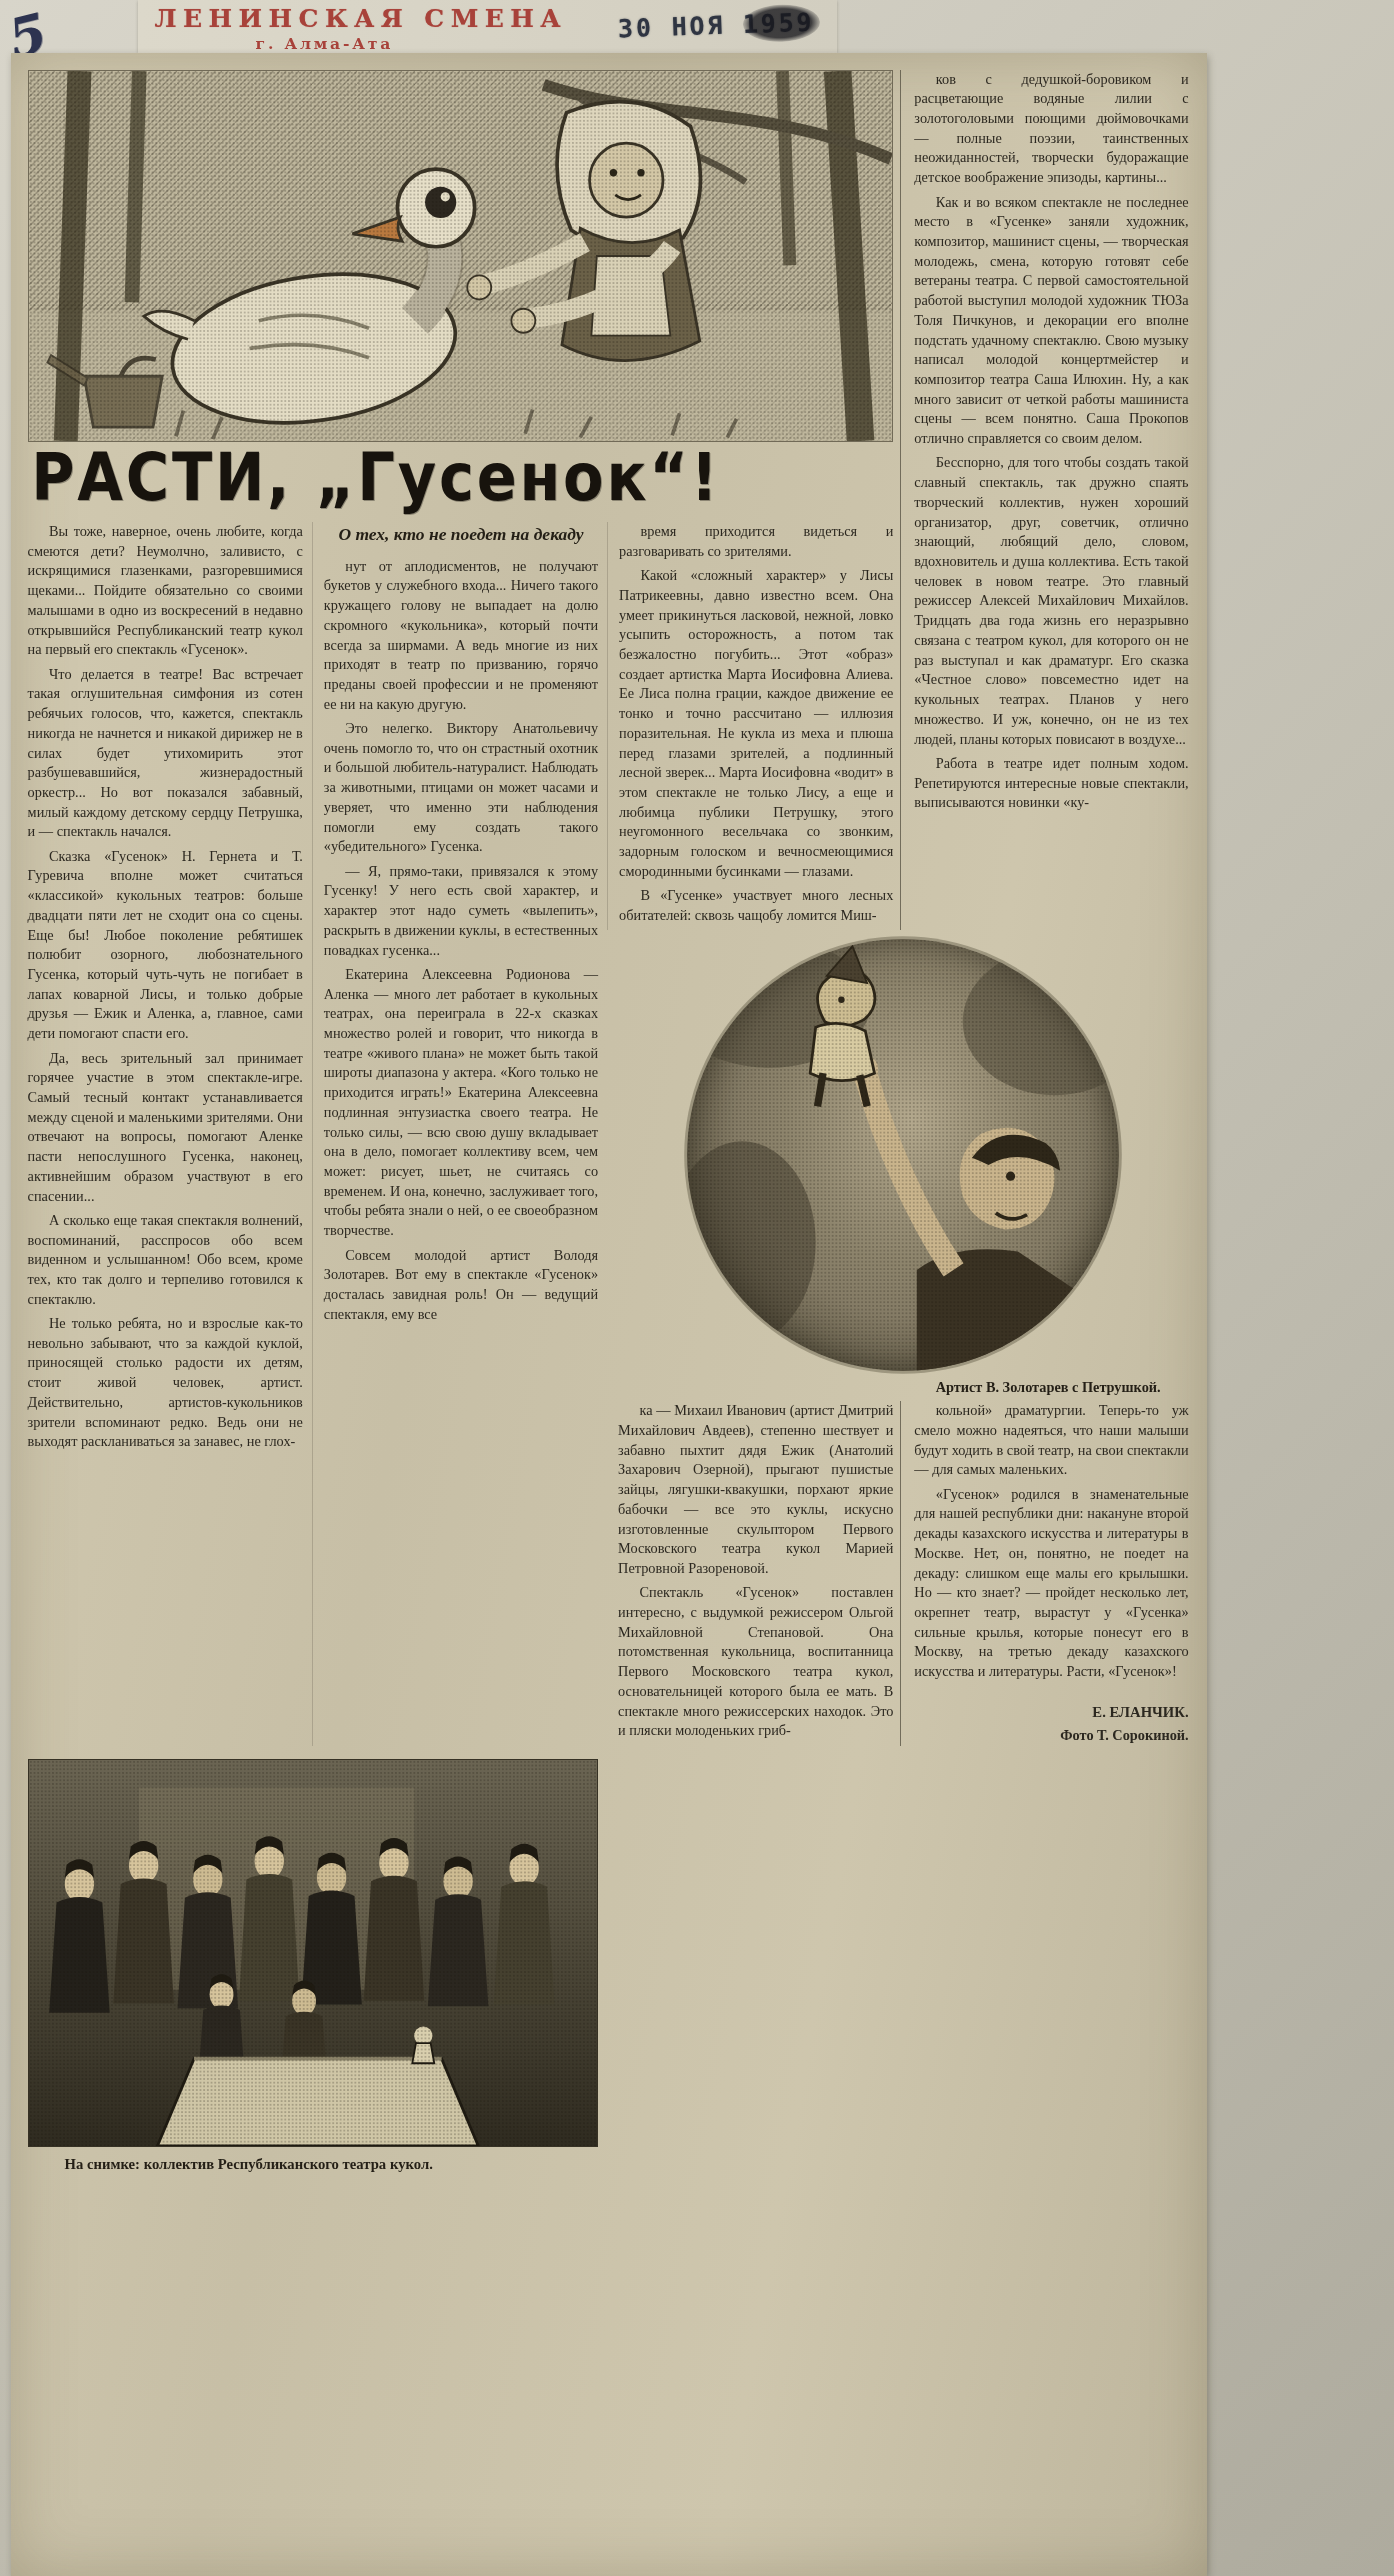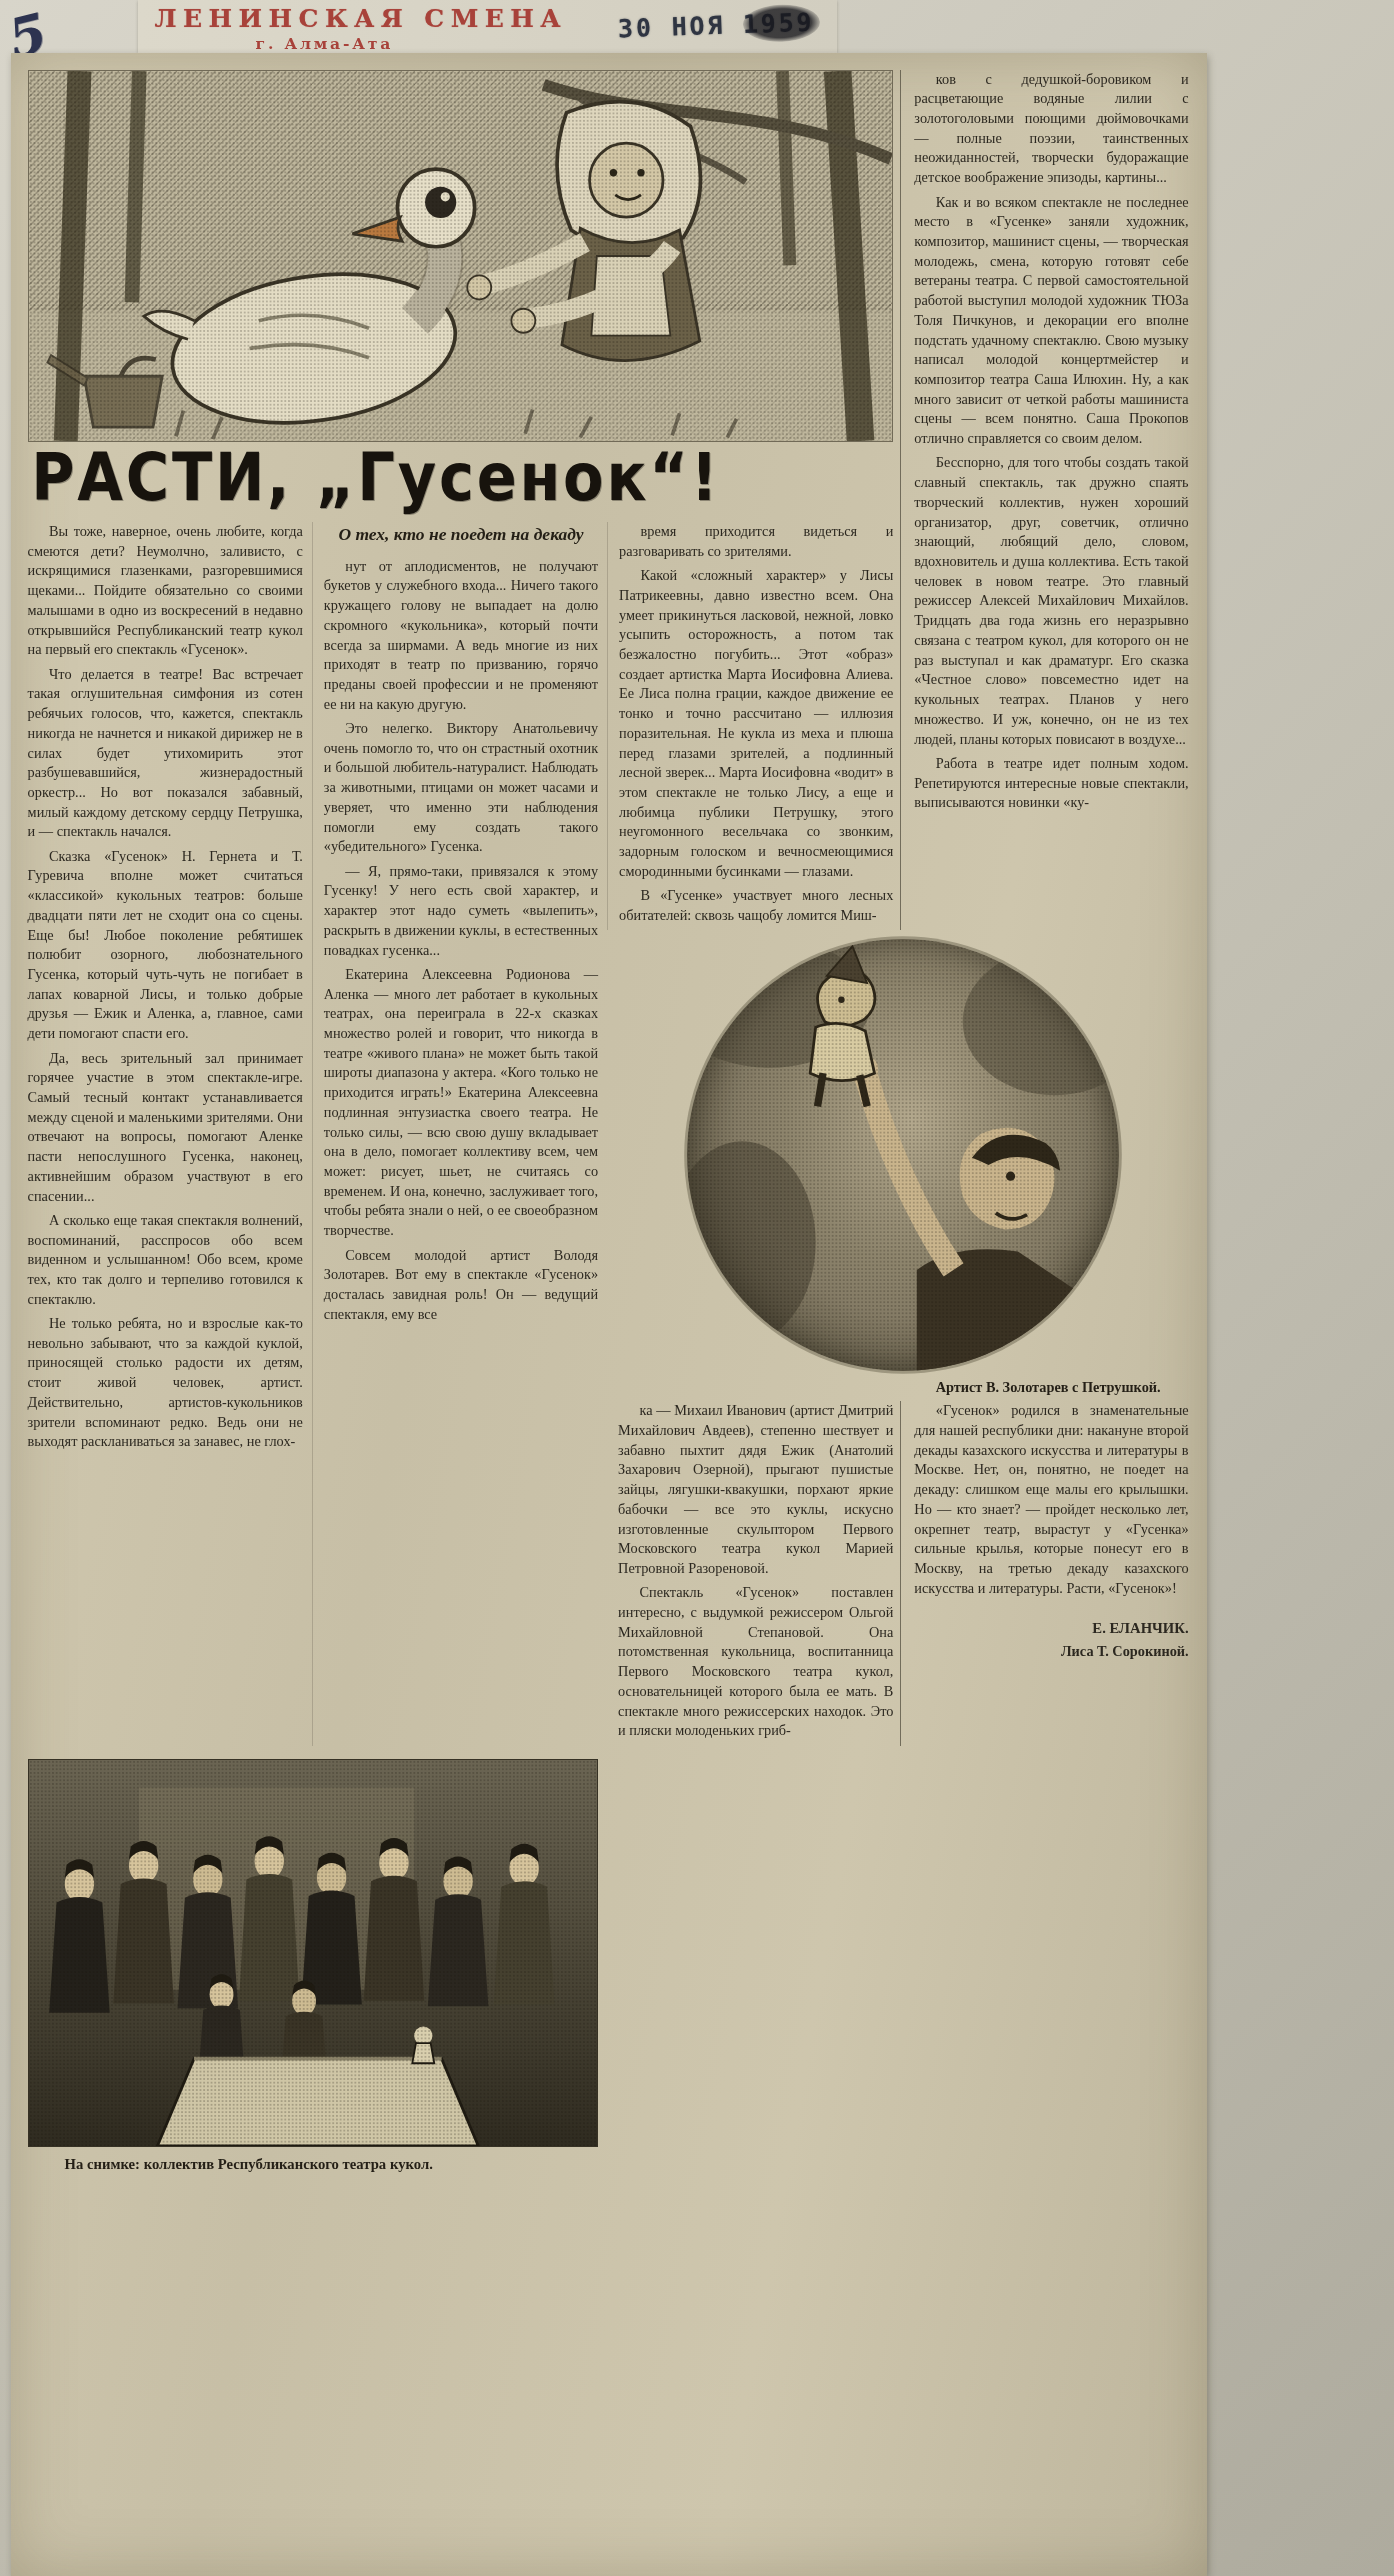--- a/index.html
+++ b/index.html
@@ -278,24 +278,25 @@
 
       <div class="col col-4a">
           <p class="para">ков с дедушкой-боровиком и расцветающие водяные лилии с золотоголовыми поющими дюймовочками — полные поэзии, таинственных неожиданностей, творчески будоражащие детское воображение эпизоды, картины...</p>
           <p class="para">Как и во всяком спектакле не последнее место в «Гусенке» заняли художник, композитор, машинист сцены, — творческая молодежь, смена, которую готовят себе ветераны театра. С первой самостоятельной работой выступил молодой художник ТЮЗа Толя Пичкунов, и декорации его вполне подстать удачному спектаклю. Свою музыку написал молодой концертмейстер и композитор театра Саша Илюхин. Ну, а как много зависит от четкой работы машиниста сцены — всем понятно. Саша Прокопов отлично справляется со своим делом.</p>
           <p class="para">Бесспорно, для того чтобы создать такой славный спектакль, так дружно спаять творческий коллектив, нужен хороший организатор, друг, советчик, отлично знающий, любящий дело, словом, вдохновитель и душа коллектива. Есть такой человек в новом театре. Это главный режиссер Алексей Михайлович Михайлов. Тридцать два года жизнь его неразрывно связана с театром кукол, для которого он не раз выступал и как драматург. Его сказка «Честное слово» повсеместно идет на кукольных театрах. Планов у него множество. И уж, конечно, он не из тех людей, планы которых повисают в воздухе...</p>
           <p class="para">Работа в театре идет полным ходом. Репетируются интересные новые спектакли, выписываются новинки «ку-</p>
         </div>
 
       <div class="col col-4b">
         <div>
+            <p class="para">кольной» драматургии. Теперь-то уж смело можно надеяться, что наши малыши будут ходить в свой театр, на свои спектакли — для самых маленьких.</p>
             <p class="para">«Гусенок» родился в знаменательные для нашей республики дни: накануне второй декады казахского искусства и литературы в Москве. Нет, он, понятно, не поедет на декаду: слишком еще малы его крылышки. Но — кто знает? — пройдет несколько лет, окрепнет театр, вырастут у «Гусенка» сильные крылья, которые понесут его в Москву, на третью декаду казахского искусства и литературы. Расти, «Гусенок»!</p>
           </div>
         <div class="signature">Е. ЕЛАНЧИК.</div>
-        <div class="photo-credit">Лиса Т. Сорокиной.</div>
+        <div class="photo-credit">Фото Т. Сорокиной.</div>
       </div>
 
       <div class="photo-group-wrap halftone">
         <svg viewBox="0 0 620 420" preserveAspectRatio="none">
           <defs>
             <linearGradient id="pgbg" x1="0" y1="0" x2="0" y2="1">
               <stop offset="0" stop-color="#6b6553"></stop>
               <stop offset="0.55" stop-color="#4a4536"></stop>
               <stop offset="1" stop-color="#2f2b20"></stop>
             </linearGradient>

